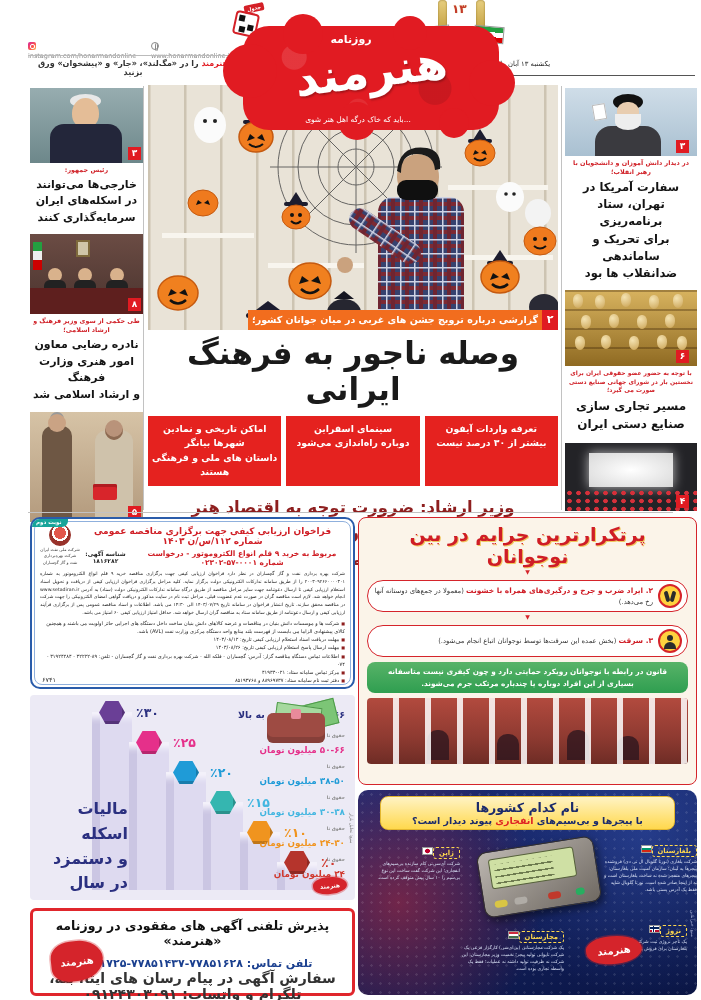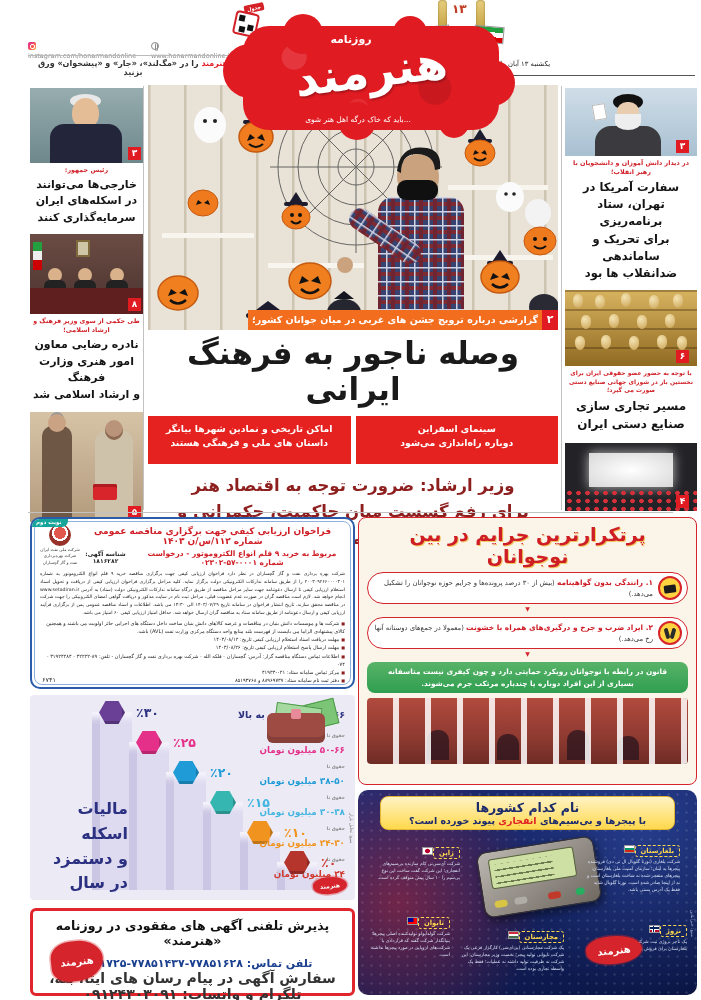--- a/index.html
+++ b/index.html
@@ -452,20 +452,21 @@
           <rect x="249" y="95" width="41" height="20" rx="9" fill="#101010"></rect>
         </g>
       </svg>
       <div class="kstrip">گزارشی درباره ترویج جشن های غربی در میان جوانان کشور؛</div>
       <div class="kbadge">۲</div>
     </div>
 
     <div class="headline">وصله ناجور به فرهنگ ایرانی</div>
 
     <div class="boxrow">
+      <div class="redbox"><span>تعرفه واردات آیفون</span><br><span>بیشتر از ۳۰ درصد نیست</span></div>
       <div class="redbox"><span>سینمای اسفراین</span><br><span>دوباره راه‌اندازی می‌شود</span></div>
       <div class="redbox"><span>اماکن تاریخی و نمادین شهرها بیانگر</span><br><span>داستان های ملی و فرهنگی هستند</span></div>
     </div>
 
     <div class="subhead">
       <span>وزیر ارشاد: ضرورت توجه به اقتصاد هنر</span><br><span>برای رفع گسست میان حاکمیت، حکمرانی و هنرمندان</span>
     </div>
   </div>
 
   <div class="abs hline" style="top:512px"></div>
@@ -495,35 +496,36 @@
       <li><span class="blt">■</span><span>مرکز تماس سامانه ستاد: ۰۲۱-۴۱۹۳۴</span></li>
       <li><span class="blt">■</span><span>دفتر ثبت نام سامانه ستاد: ۸۸۹۶۹۷۳۷ و ۸۵۱۹۳۷۶۸</span></li>
       <li><span class="blt">■</span><span>نوبت اول: ۱۴۰۳/۰۸/۰۹</span></li>
 
     </ul>
     <div class="t-code">۶۷۴۱</div>
   </div>
 
   <div class="abs crimes">
     <div class="c-title">پرتکرارترین جرایم در بین نوجوانان</div>
-    <div class="c-item">
-      <div class="c-ico">
-          <div class="card"></div>
-        </div>
-      <div class="c-txt"><b>۱. رانندگی بدون گواهینامه</b> <span>(بیش از ۳۰ درصد پرونده‌ها و جرایم حوزه نوجوانان را تشکیل می‌دهد.)</span></div>
-    </div>
     <div class="c-arrow">▼</div>
     <div class="c-item">
       <div class="c-ico">
           <div class="f1"></div>
           <div class="f2"></div>
         </div>
       <div class="c-txt"><b>۲. ایراد ضرب و جرح و درگیری‌های همراه با خشونت</b> <span>(معمولا در جمع‌های دوستانه آنها رخ می‌دهد.)</span></div>
     </div>
     <div class="c-arrow">▼</div>
+    <div class="c-item">
+      <div class="c-ico">
+          <div class="hd"></div>
+          <div class="sh"></div>
+        </div>
+      <div class="c-txt"><b>۳. سرقت</b> <span>(بخش عمده این سرقت‌ها توسط نوجوانان اتباع انجام می‌شود.)</span></div>
+    </div>
     <div class="c-note">قانون در رابطه با نوجوانان رویکرد حمایتی دارد و چون کیفری نیست متاسفانه بسیاری از این افراد دوباره یا چندباره مرتکب جرم می‌شوند.</div>
     <div class="c-photo">
       <div class="fig" style="left:60px"></div>
         <div class="fig" style="left:130px;height:26px"></div>
         <div class="fig" style="left:200px"></div>
         <div class="fig" style="left:250px;height:24px"></div>
       <div class="bars"></div>
     </div>
   </div>
 
@@ -574,40 +576,36 @@
     <div class="stamp" style="position:absolute;right:8px;bottom:6px;width:34px;height:17px;font-size:6px">
         <span>هنرمند</span>
       </div>
     <div class="vsrc" style="right:1px;top:118px">منبع: تحلیل بازار</div>
   </div>
 
   <div class="abs pagerbox">
     <div class="dots"></div>
     <div class="p-title">
       <div class="p-t1">نام کدام کشورها</div>
-      <div class="p-t2"><span>با پیجرها و بی‌سیم‌های </span><span class="red">انفجاری</span><span> پیوند خورده است؟</span></div>
+      <div class="p-t2"><span>با پیجرها و بی‌سیم‌های </span><span class="red">انفجاری</span><span> پیوند دیدار است؟</span></div>
     </div>
     <div class="device">
       <div class="scr"></div>
       <div class="b" style="left:10px;background:#d9c544"></div>
       <div class="b" style="left:30px;background:#b0aca6"></div>
       <div class="b" style="left:64px;background:#c0392b"></div>
       <div class="b" style="left:92px;background:#27ae60;width:9px"></div>
     </div>
-    <div class="country" style="right:17px;top:48px;width:96px">
+    <div class="country" style="right:0;top:48px;width:96px">
       <span class="c-name">بلغارستان</span><span class="cflag flag f-bg"></span>
       <div class="c-body">شرکت بلغاری (نورتا گلوبال ال تی دی) فروشنده پیجرها به لبنان؛ سازمان امنیت ملی بلغارستان: پیجرهای منفجر شده نه ساخت بلغارستان است و نه از اینجا صادر شده است. نورتا گلوبال شاید فقط یک آدرس پستی باشد.</div>
     </div>
     <div class="country" style="left:10px;top:50px;width:92px">
       <span class="c-name">ژاپن</span><span class="cflag flag f-jp"></span>
       <div class="c-body">شرکت آی‌سی‌تی کام سازنده بی‌سیم‌های انفجاری؛ این شرکت گفت ساخت این نوع بی‌سیم را ۱۰ سال پیش متوقف کرده است.</div>
-    </div>
-    <div class="country" style="left:6px;top:120px;width:86px">
-      <span class="c-name">تایوان</span><span class="cflag flag f-tw"></span>
-      <div class="c-body">شرکت گولدآپولو تولیدکننده اصلی پیجرها؛ بنیانگذار شرکت گفته که قراردادی با شرکت‌های اروپایی در مورد پیجرها نداشته است.</div>
     </div>
     <div class="country" style="left:102px;top:134px;width:104px">
       <span class="c-name">مجارستان</span><span class="cflag flag f-hu"></span>
       <div class="c-body">یک شرکت مجارستانی (بی‌ای‌سی) کارگزار فرعی یک شرکت تایوانی تولید پیجر؛ نخست وزیر مجارستان: این شرکت نه ظرفیت تولید داشته نه عملیات؛ فقط یک واسطه تجاری بوده است.</div>
     </div>
     <div class="country" style="right:10px;top:128px;width:88px">
       <span class="c-name">نروژ</span><span class="cflag flag f-no"></span>
       <div class="c-body">یک تاجر نروژی ثبت شرکتی صوری در بلغارستان برای فروش پیجرها به لبنان</div>
     </div>
     <div class="stamp" style="position:absolute;left:228px;top:146px;width:56px;height:28px;font-size:10px;z-index:2">

